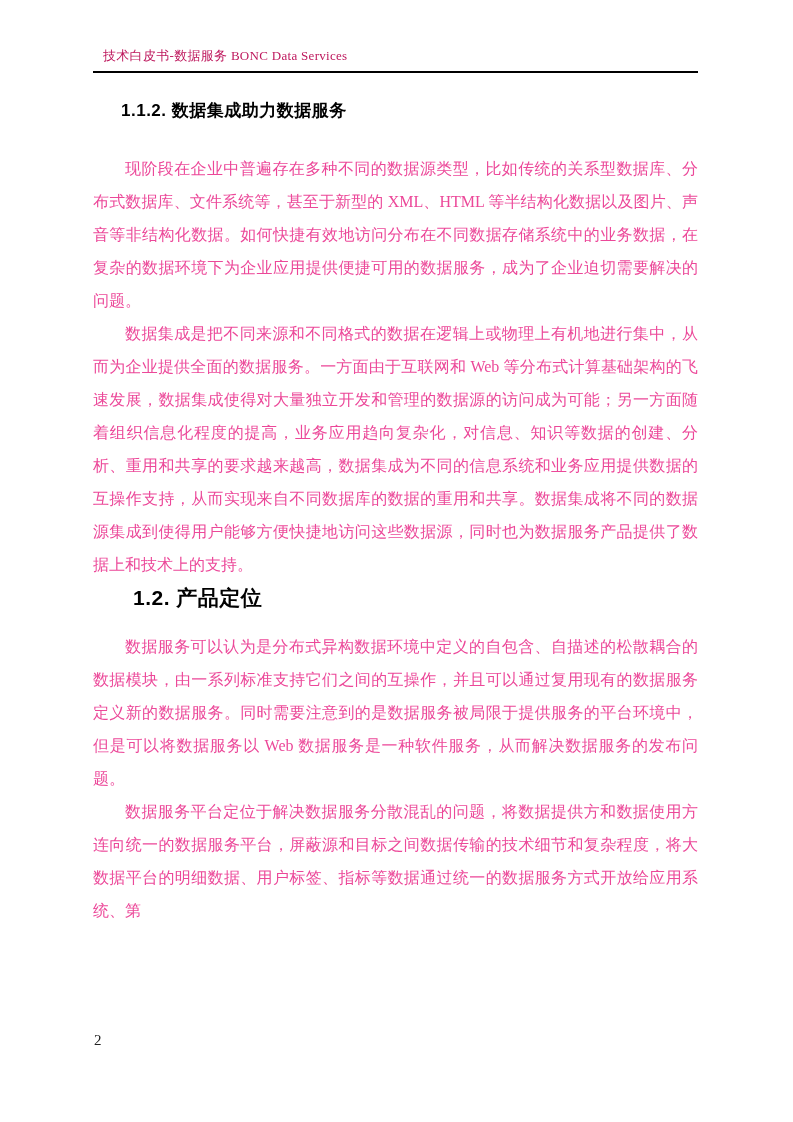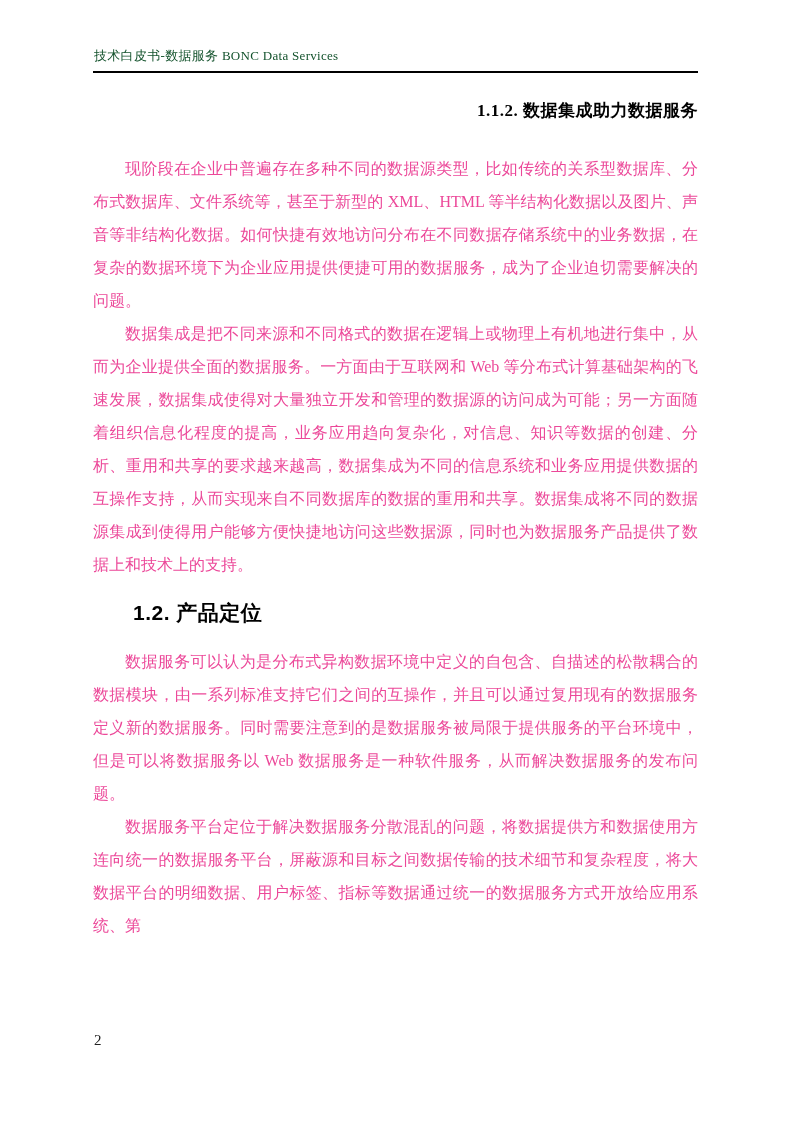--- a/index.html
+++ b/index.html
@@ -8,26 +8,26 @@
     position: relative;
     width: 793px;
     height: 1122px;
     background: #ffffff;
     color: #111111;
     font-family: "Liberation Serif", "DejaVu Serif", serif;
     overflow: hidden;
   }
   .doc-header {
     position: absolute;
-    left: 94px;
+    left: 103px;
     width: 605px;
     top: 47px;
     font-size: 13px;
     letter-spacing: 0.3px;
-    color: #14532d;
+    color: #be185d;
     white-space: nowrap;
   }
   .header-rule {
     position: absolute;
     left: 93px;
     width: 605px;
     top: 71px;
     height: 0;
     border-top: 2px solid #000000;
   }
@@ -36,28 +36,27 @@
     left: 93px;
     width: 605px;
     top: 98px;
   }
   .h3-heading {
     margin-left: 28px;
     font-size: 17px;
     font-weight: bold;
     line-height: 26px;
     color: #000000;
-    font-family: Liberation Serif, serif;
+    font-family: Liberation Sans, sans-serif;
     letter-spacing: 0.5px;
     margin-bottom: 28px;
-    text-align: right;
   }
   .h2-heading {
     margin-left: 40px;
-    margin-top: 18px;
+    margin-top: 3px;
     margin-bottom: 18px;
     font-size: 21px;
     font-weight: bold;
     line-height: 28px;
     color: #000000;
     font-family: "Liberation Sans", "DejaVu Sans", sans-serif;
     letter-spacing: 0.5px;
   }
   .body-par {
     font-size: 16px;

